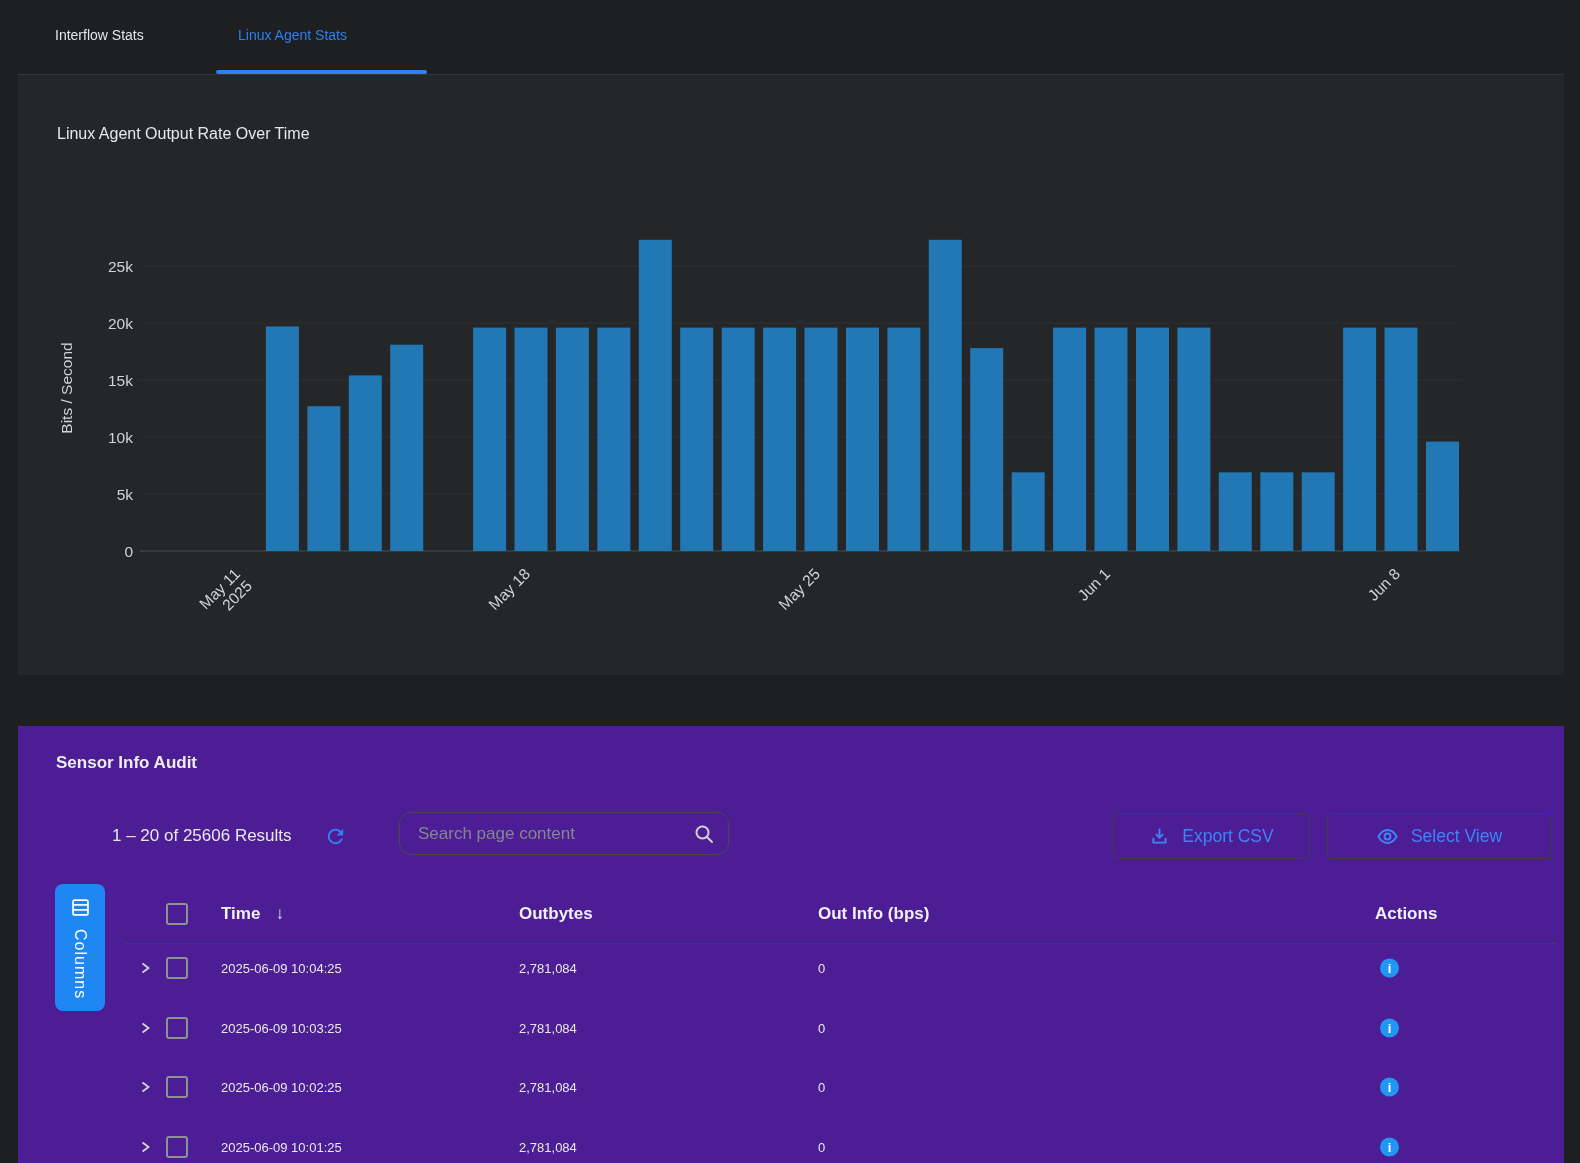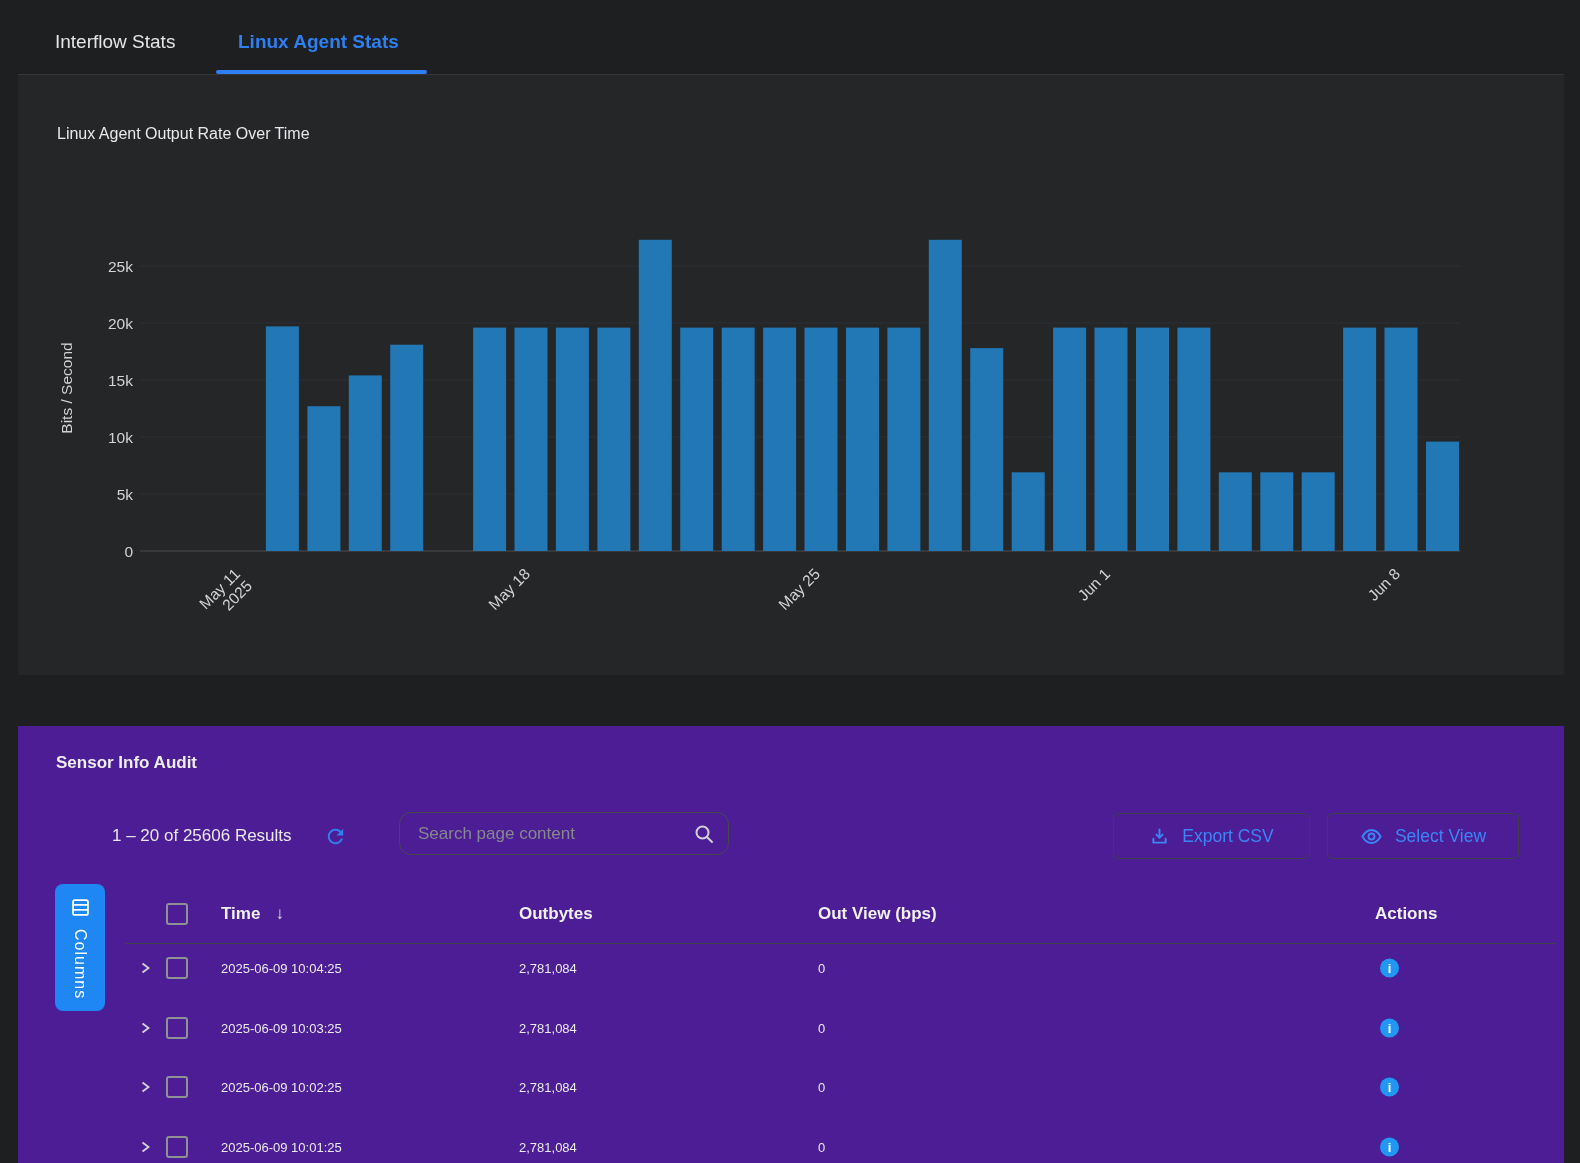--- a/index.html
+++ b/index.html
@@ -1,23 +1,23 @@
 <!DOCTYPE html>
 <html><head>
 <meta charset="utf-8">
 <style>
   html,body{margin:0;padding:0;background:#1d1f21;}
   body{position:relative;width:1580px;height:1163px;overflow:hidden;
        font-family:"Liberation Sans",sans-serif;color:#e8e9ea;}
 
   
   .tabbar{position:absolute;left:0;top:0;width:1580px;height:74px;}
-  .tab{position:absolute;top:7px;height:70px;display:flex;align-items:center;
-       font-size:19px;color:#e4e5e7;cursor:pointer;white-space:nowrap;}
-  .tab.active{color:#2e7ff2;font-weight:bold;}
+  .tab{position:absolute;top:0;height:70px;display:flex;align-items:center;
+       font-size:14px;color:#e4e5e7;cursor:pointer;white-space:nowrap;}
+  .tab.active{color:#2e7ff2;}
   #tab-interflow{left:55px;}
   #tab-linux{left:238px;}
   .tab-underline{position:absolute;left:216px;top:70px;width:211px;height:4px;
                  background:#2e7ff2;border-radius:2px;}
 
   
   .chart-panel{position:absolute;left:18px;top:74px;width:1546px;height:601px;
                background:#242628;border-top:1px solid #343639;box-sizing:border-box;}
   .chart-title{position:absolute;left:39px;top:50px;font-size:16px;color:#e7e8ea;}
   #chart-svg{position:absolute;left:0;top:0;}
@@ -43,21 +43,21 @@
               min-width:0;}
   .search-box input::placeholder{color:#85888c;}
   .search-icon-btn{background:none;border:none;padding:0;cursor:pointer;
               display:flex;align-items:center;}
 
   .action-btn{position:absolute;top:87px;height:46px;border:1px solid #3e4144;
               border-radius:6px;background:transparent;display:flex;align-items:center;
               justify-content:center;gap:12px;color:#3b86f7;font-size:17.5px;
               font-family:"Liberation Sans",sans-serif;cursor:pointer;}
   #export-btn{left:1095px;width:197px;}
-  #selectview-btn{left:1309px;width:192px;padding-left:6px;}
+  #selectview-btn{left:1309px;width:224px;padding-left:6px;}
 
   .columns-btn{position:absolute;left:37px;top:158px;width:50px;height:127px;
                background:#1e87f4;border:none;border-radius:8px;cursor:pointer;
                display:flex;flex-direction:column;align-items:center;
                padding:13px 0 0 0;box-sizing:border-box;gap:11px;}
   .columns-label{writing-mode:vertical-rl;color:#ffffff;font-size:16px;
                font-family:"Liberation Sans",sans-serif;letter-spacing:1px;}
 
   
   .thead{position:absolute;left:0;top:163px;width:1546px;height:50px;}
@@ -212,21 +212,21 @@
     <span class="columns-label">Columns</span>
   </button>
 
   <div class="thead">
     <span class="checkbox"></span>
     <div class="th th-time">
       <span>Time</span>
       <span class="sort-arrow">↓</span>
     </div>
     <div class="th th-outbytes">Outbytes</div>
-    <div class="th th-rate">Out View (bps)</div>
+    <div class="th th-rate">Out Info (bps)</div>
     <div class="th th-actions">Actions</div>
   </div>
 
   <div class="header-divider"></div>
 
   <div class="trow" style="top:212px;">
     <button class="expander">
       <svg width="14" height="14" viewBox="0 0 14 14" fill="none">
         <polyline points="4.5,2.5 10.5,7 4.5,11.5" stroke="#d2d4d6" stroke-width="1.8"></polyline>
       </svg>

